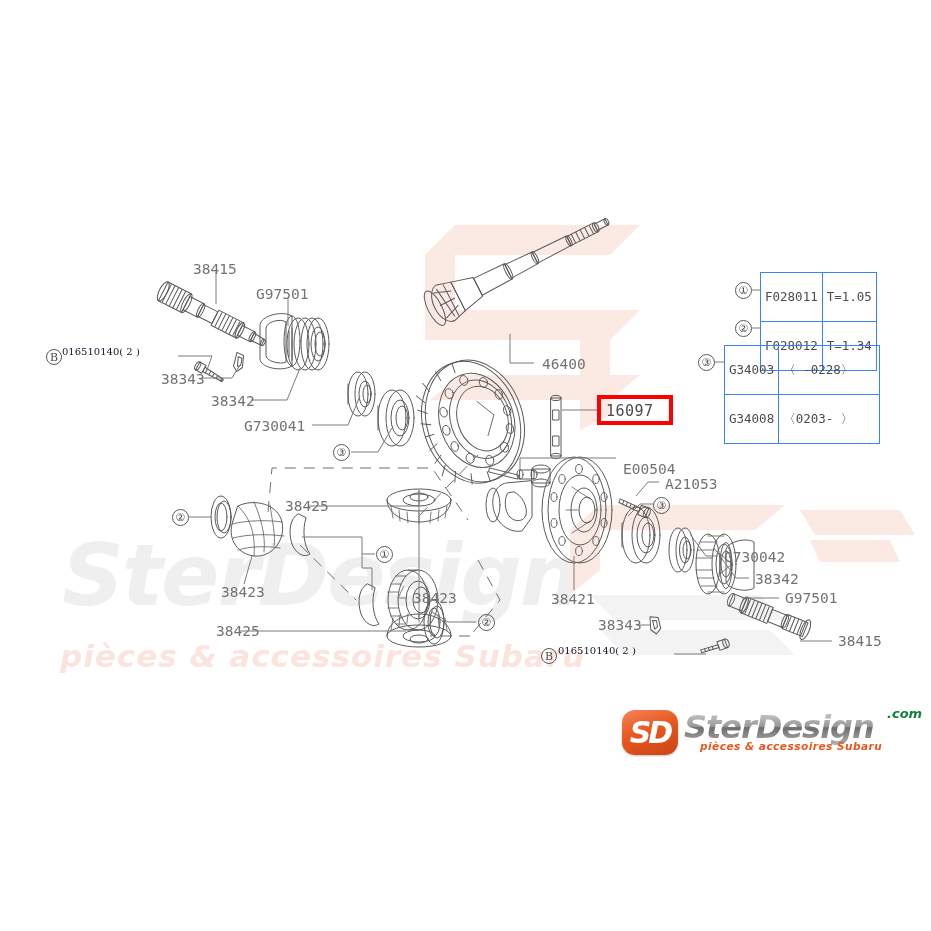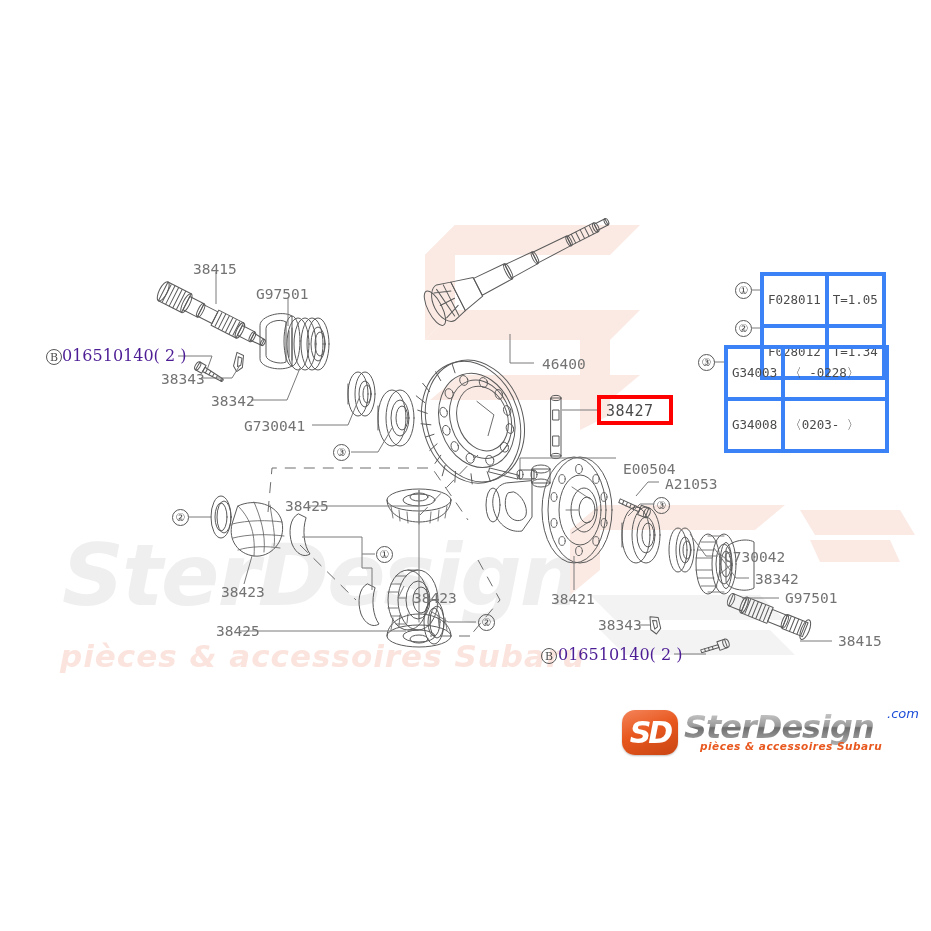--- a/index.html
+++ b/index.html
@@ -84,37 +84,37 @@
     font-family: "DejaVu Serif", serif;
     font-size: 11px;
     color: #4b4b4b;
     text-align: center;
     line-height: 15px;
     box-sizing: border-box;
   }
   .lbl-serif {
     position: absolute;
     font-family: "DejaVu Serif", serif;
-    font-size: 16px;
-    color: #4c1d95;
+    font-size: 10px;
+    color: #0f172a;
     white-space: nowrap;
   }
 
   
   #tbl-group { position: absolute; }
   .ptable {
     position: absolute;
     border-collapse: collapse;
     font-family: "DejaVu Sans Mono", monospace;
     font-size: 12.5px;
     color: #4b4b4b;
     background: transparent;
   }
   .ptable td {
-    border: 4px solid #3b82f6;
+    border: 1px solid #3b82f6;
     padding: 16px 4px;
     height: 16px;
     line-height: 16px;
     white-space: nowrap;
   }
   .ptable td.c2 { text-align: left; }
 
   
   #hl-box {
     position: absolute;
@@ -170,24 +170,24 @@
     color: #8a8a8a;
     background: linear-gradient(180deg,#d8d8d8 0%,#9a9a9a 48%,#6d6d6d 52%,#b5b5b5 100%);
     -webkit-background-clip: text;
     background-clip: text;
     -webkit-text-fill-color: transparent;
   }
   #logo-dotcom {
     position: absolute;
     left: 265px; top: 0px;
     font-family: "DejaVu Sans", sans-serif;
-    font-weight: normal;
+    font-weight: bold;
     font-style: italic;
     font-size: 13px;
-    color: #1d4ed8;
+    color: #15803d;
   }
   #logo-tag {
     position: absolute;
     left: 78px; top: 34px;
     font-family: "DejaVu Sans", sans-serif;
     font-weight: bold;
     font-style: italic;
     font-size: 10.5px;
     color: #e8581f;
     letter-spacing: 0.5px;
@@ -636,21 +636,21 @@
 
       <path d="M419 490 L419 618" stroke-dasharray="none"></path>
 
       <path d="M752 290 L760 290"></path>
       <path d="M752 328 L760 328"></path>
       <path d="M714 362 L724 362"></path>
     </g>
   </svg>
 
   <div id="hl-box"></div>
-  <div id="hl-label">38427</div>
+  <div id="hl-label">16097</div>
 
   <div id="tbl-group" style="left:0; top:0; width:931px; height:931px;">
 
     <table class="ptable" style="left:760px; top:272px;">
       <tbody>
           <tr>
         <td>F028011</td>
         <td class="c2">T=1.05</td>
       </tr>
       <tr>

